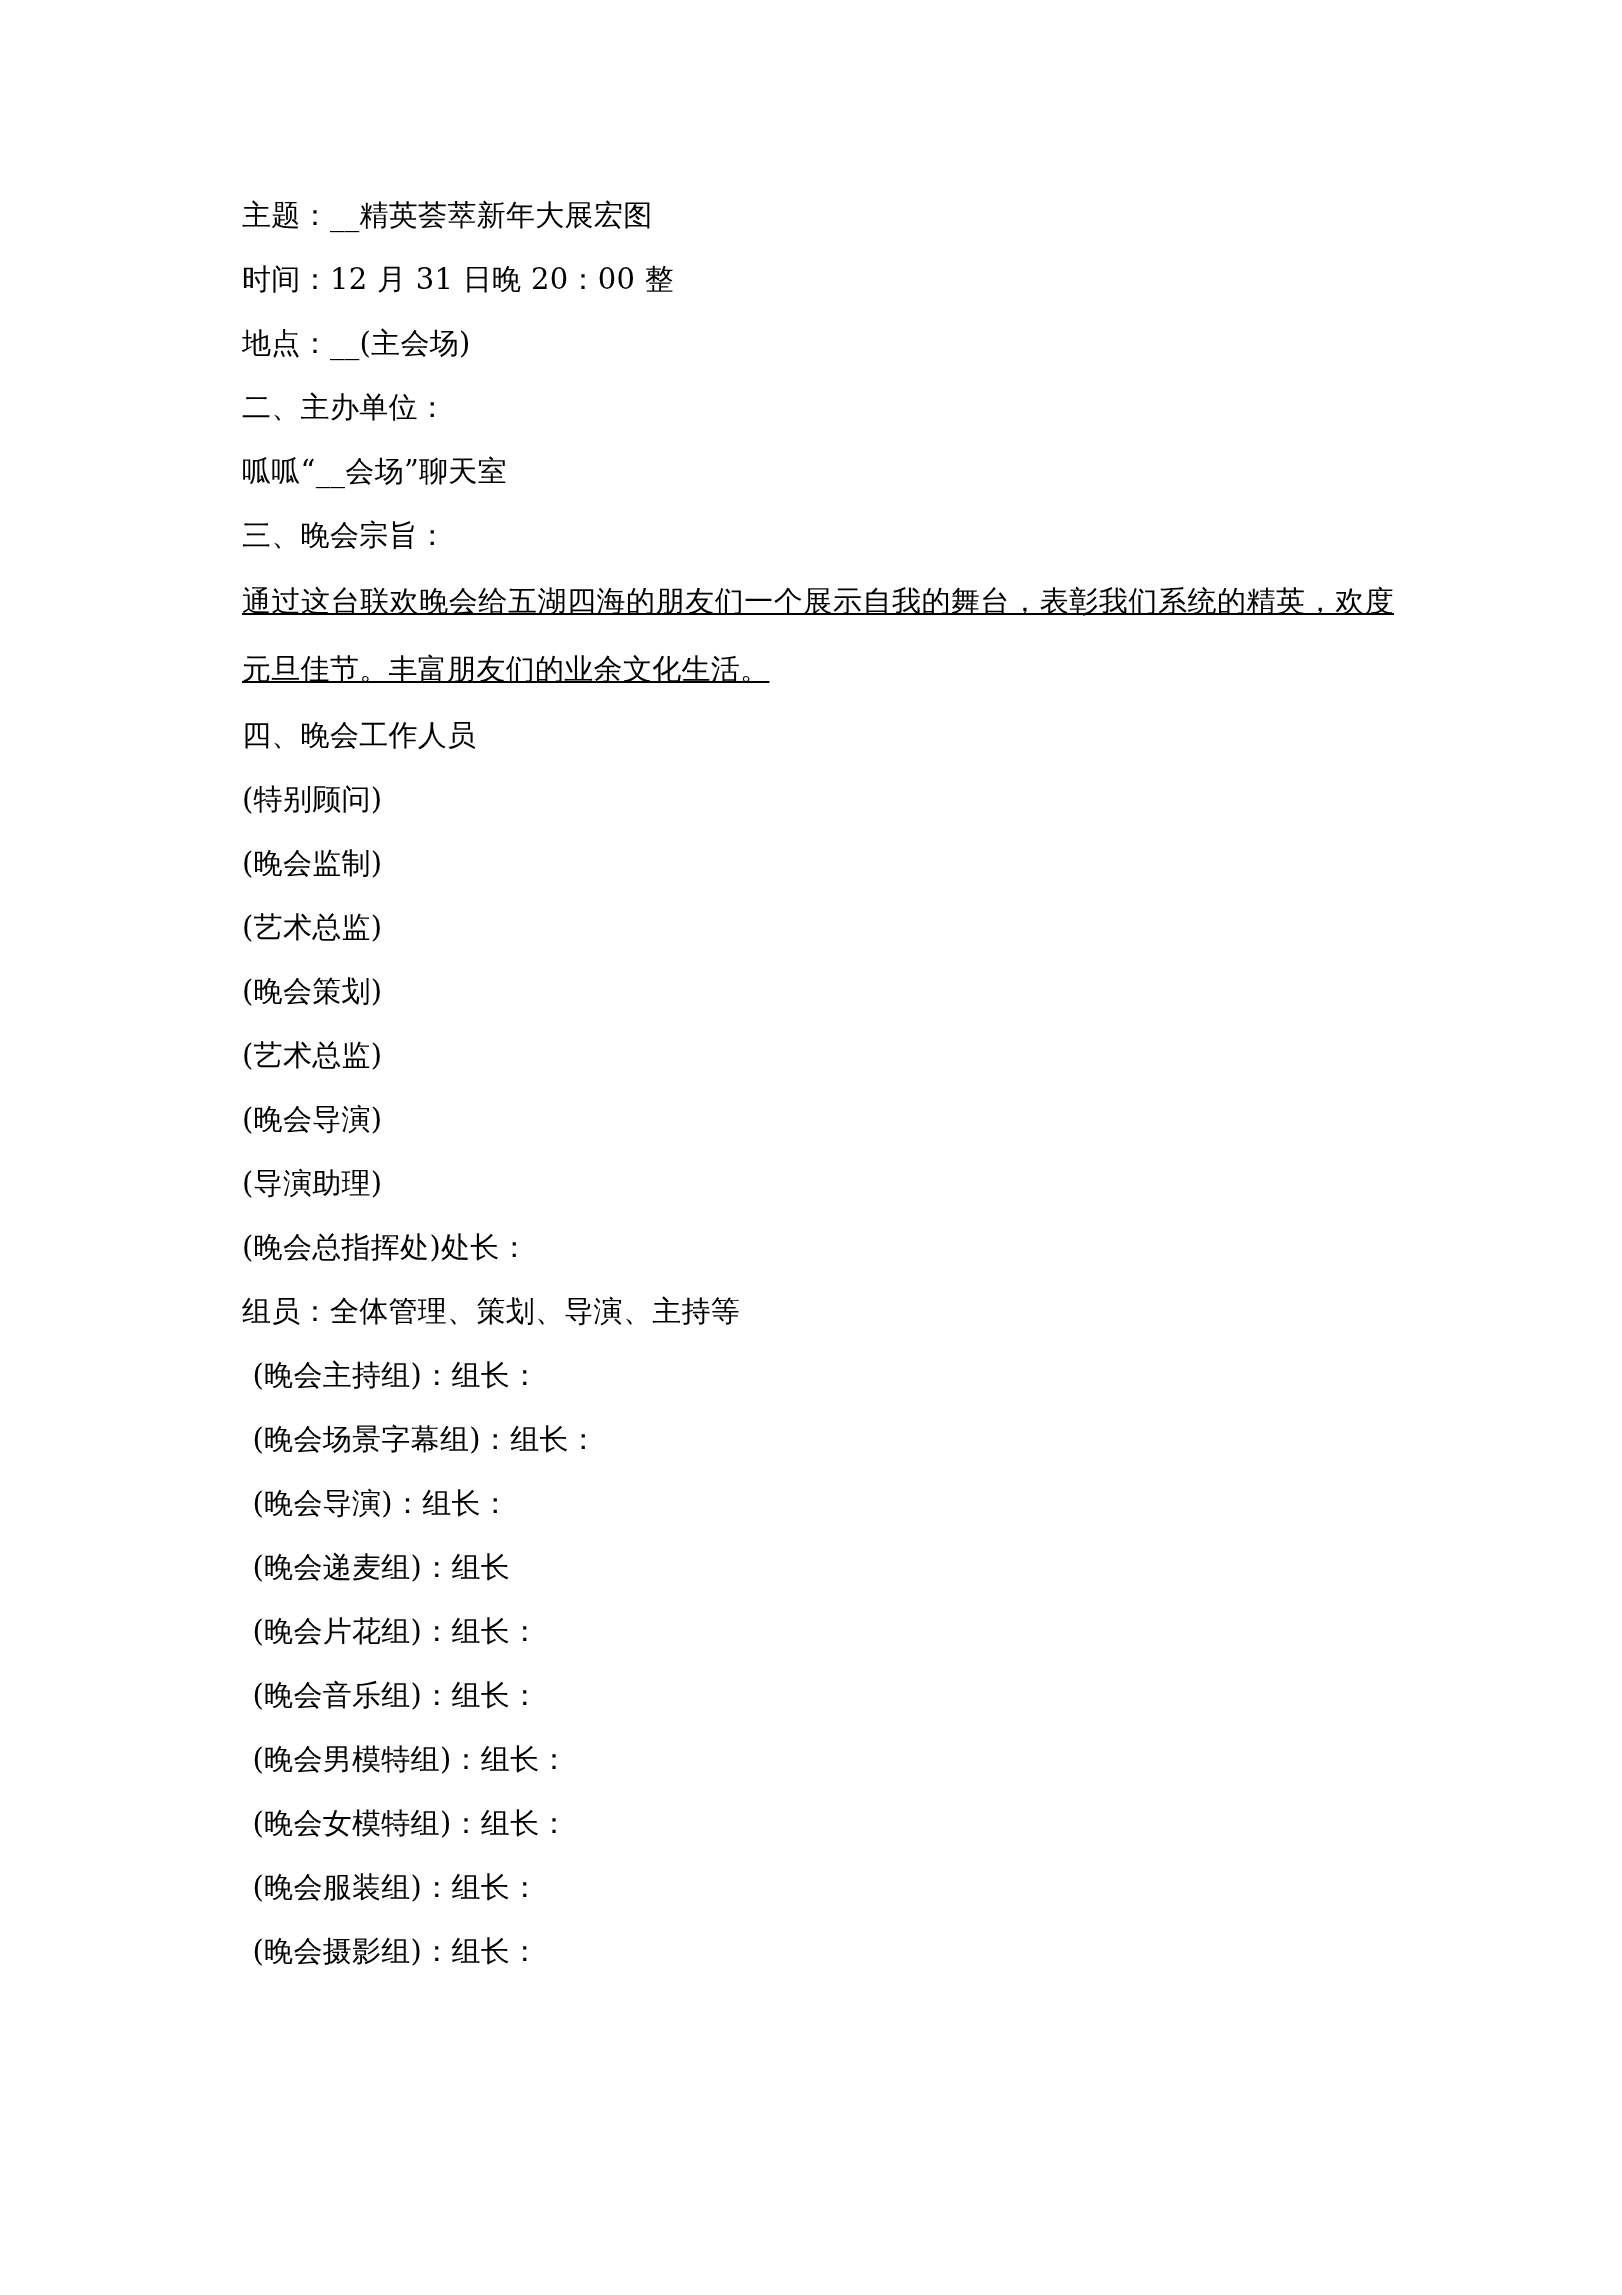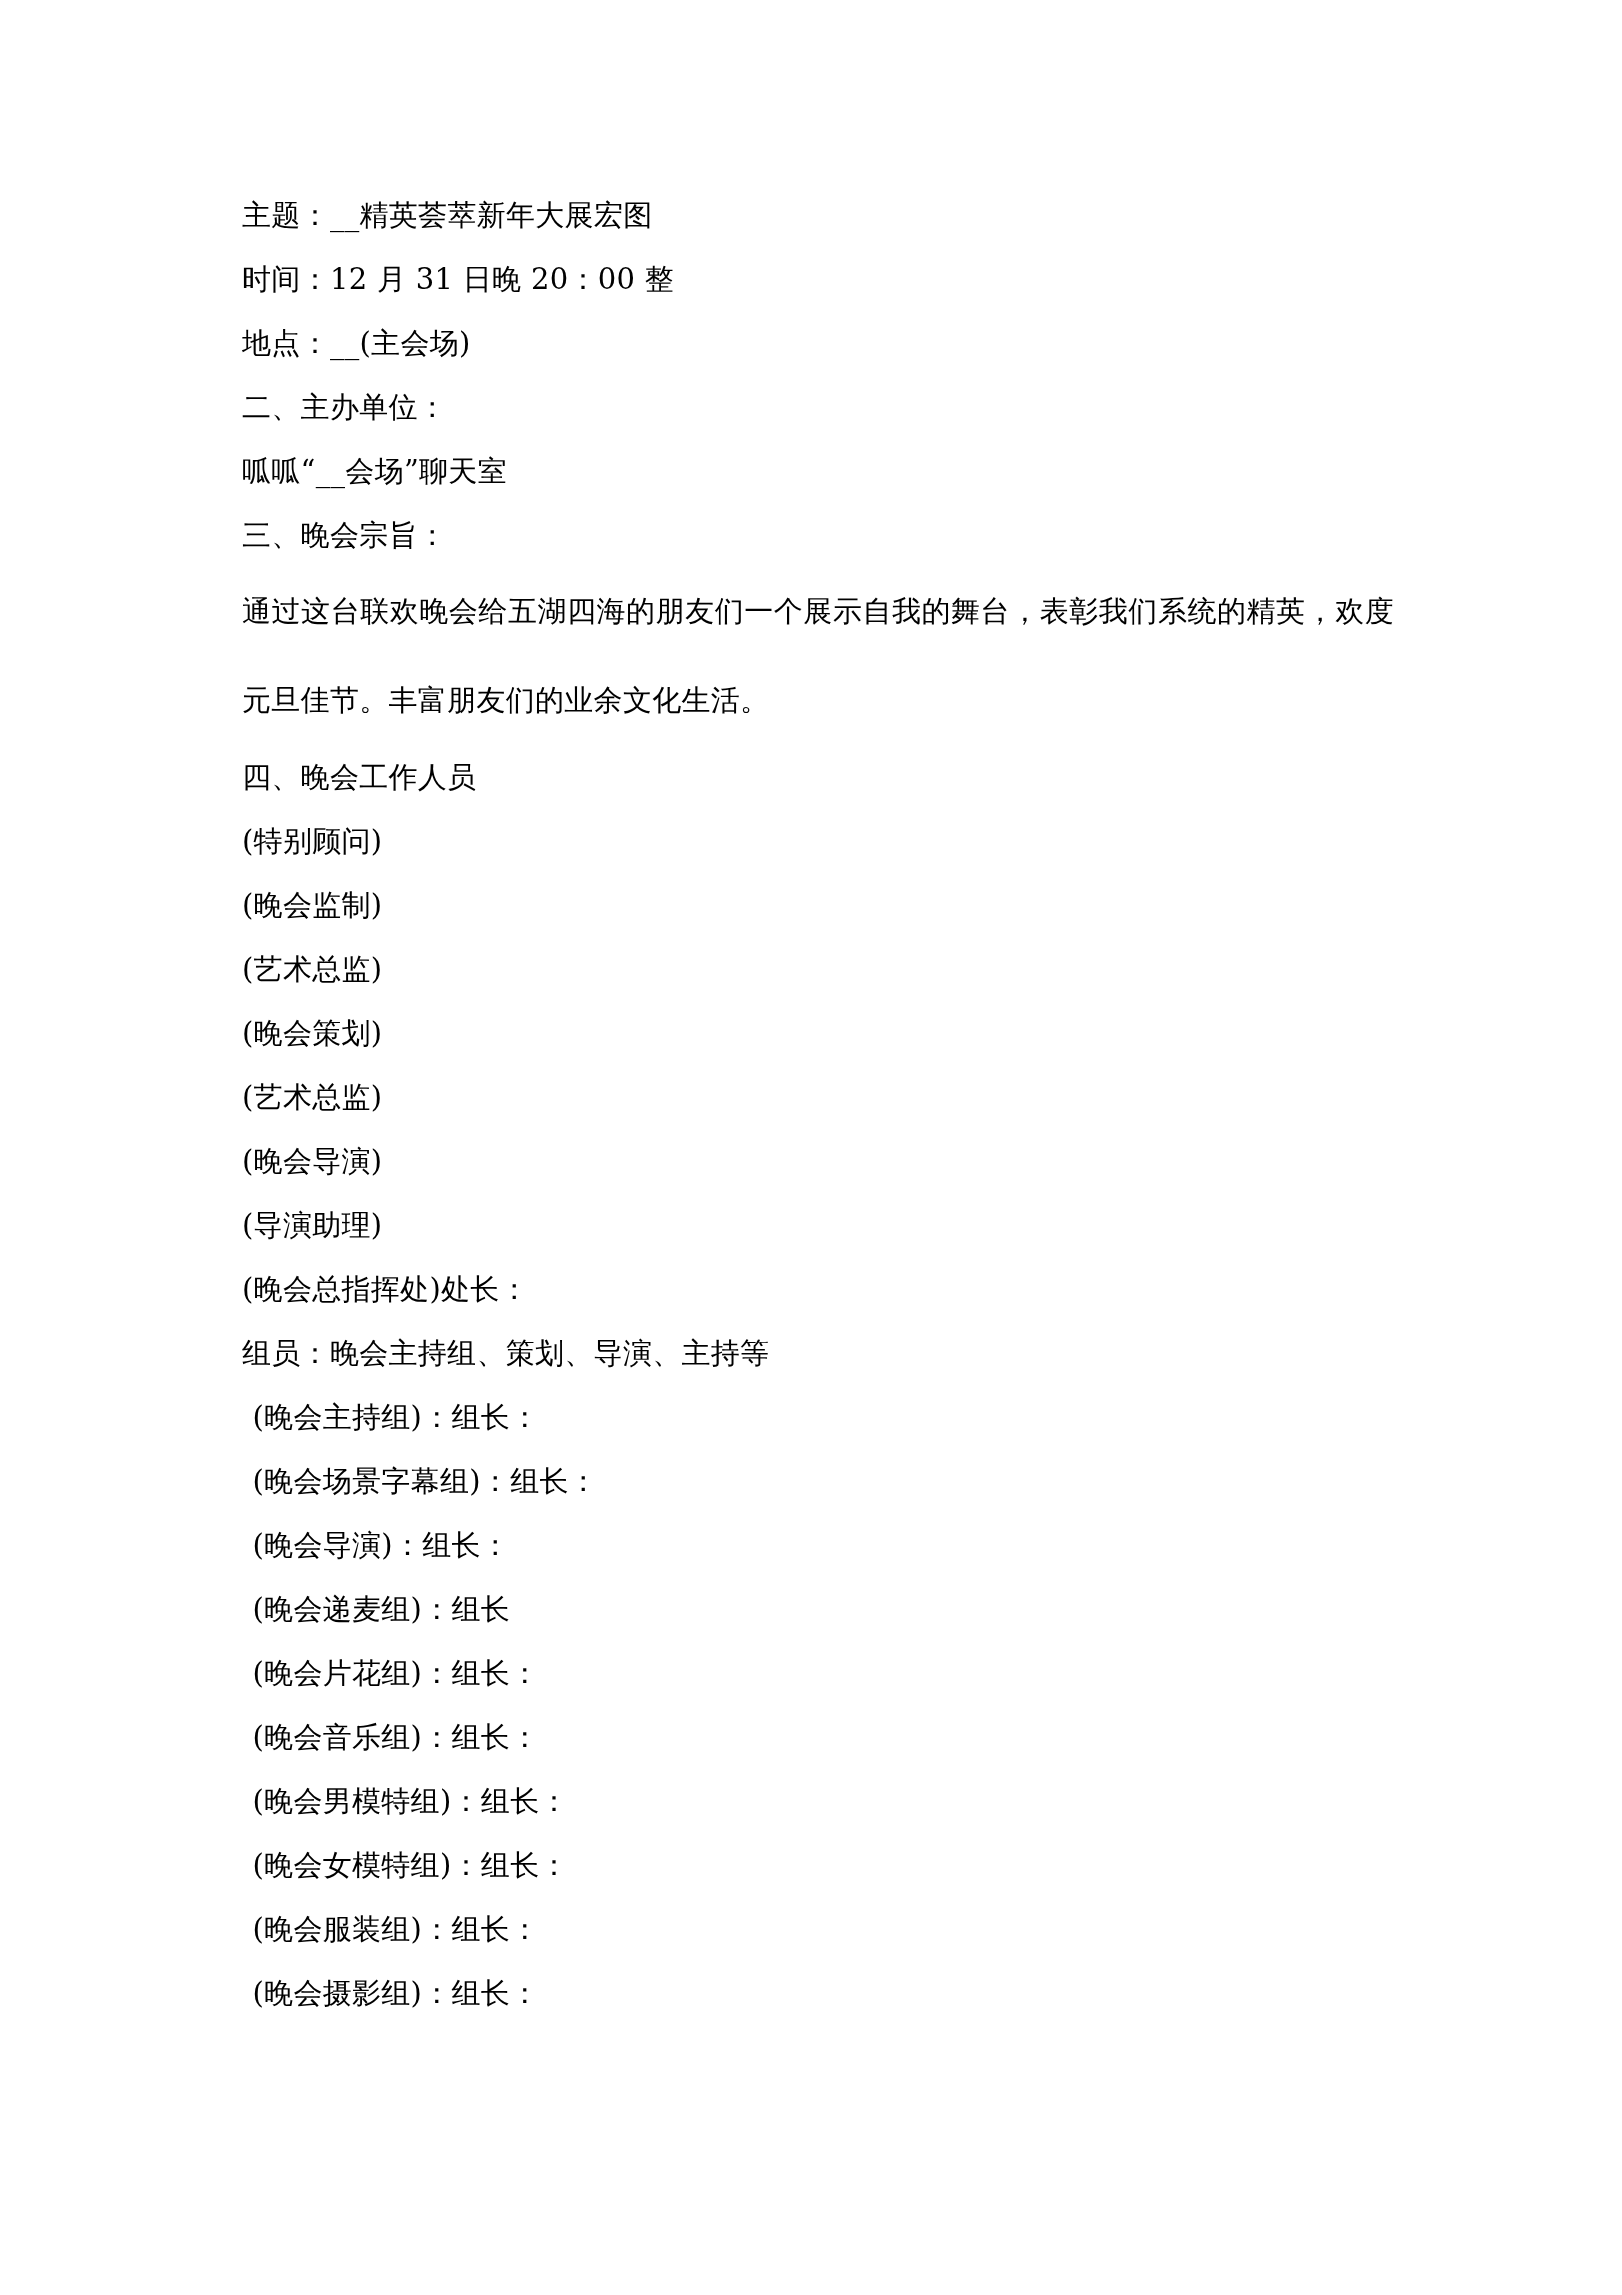--- a/index.html
+++ b/index.html
@@ -24,23 +24,24 @@
   .doc-body {
     width: 1152px;
   }
   .line {
     font-size: 29px;
     line-height: 64px;
     white-space: pre-wrap;
     letter-spacing: 0.3px;
   }
   .line.para {
-    line-height: 89px;
+    line-height: 68px;
     text-align: justify;
     text-justify: inter-ideograph;
+    text-decoration: underline;
   }
   .indent-1 { padding-left: 0px; }
   .indent-2 { padding-left: 10.5px; }
 </style>
 </head>
 <body>
 
 <div class="page">
   <div class="doc-body">
     <div class="line indent-1">主题：__精英荟萃新年大展宏图</div>
@@ -52,21 +53,21 @@
     <div class="line para indent-1">通过这台联欢晚会给五湖四海的朋友们一个展示自我的舞台，表彰我们系统的精英，欢度元旦佳节。丰富朋友们的业余文化生活。</div>
     <div class="line indent-1">四、晚会工作人员</div>
     <div class="line indent-1">(特别顾问)</div>
     <div class="line indent-1">(晚会监制)</div>
     <div class="line indent-1">(艺术总监)</div>
     <div class="line indent-1">(晚会策划)</div>
     <div class="line indent-1">(艺术总监)</div>
     <div class="line indent-1">(晚会导演)</div>
     <div class="line indent-1">(导演助理)</div>
     <div class="line indent-1">(晚会总指挥处)处长：</div>
-    <div class="line indent-1">组员：晚会主持组、策划、导演、主持等</div>
+    <div class="line indent-1">组员：全体管理、策划、导演、主持等</div>
     <div class="line indent-2">(晚会主持组)：组长：</div>
     <div class="line indent-2">(晚会场景字幕组)：组长：</div>
     <div class="line indent-2">(晚会导演)：组长：</div>
     <div class="line indent-2">(晚会递麦组)：组长</div>
     <div class="line indent-2">(晚会片花组)：组长：</div>
     <div class="line indent-2">(晚会音乐组)：组长：</div>
     <div class="line indent-2">(晚会男模特组)：组长：</div>
     <div class="line indent-2">(晚会女模特组)：组长：</div>
     <div class="line indent-2">(晚会服装组)：组长：</div>
     <div class="line indent-2">(晚会摄影组)：组长：</div>

